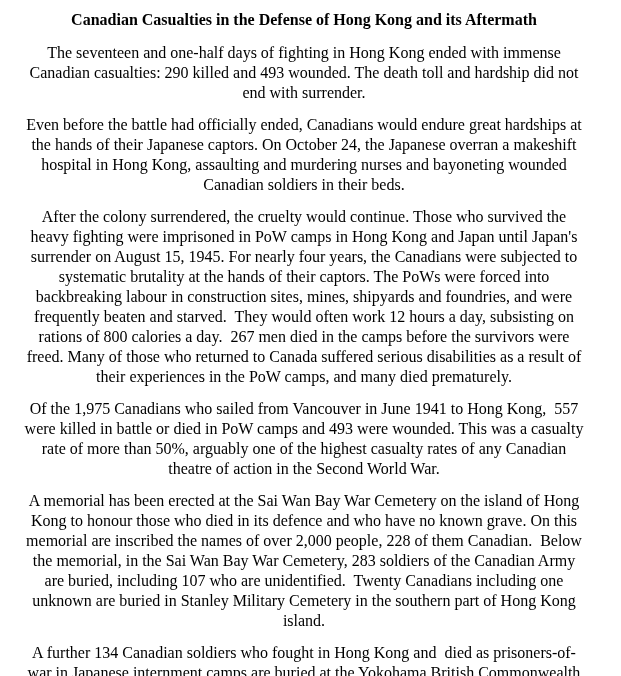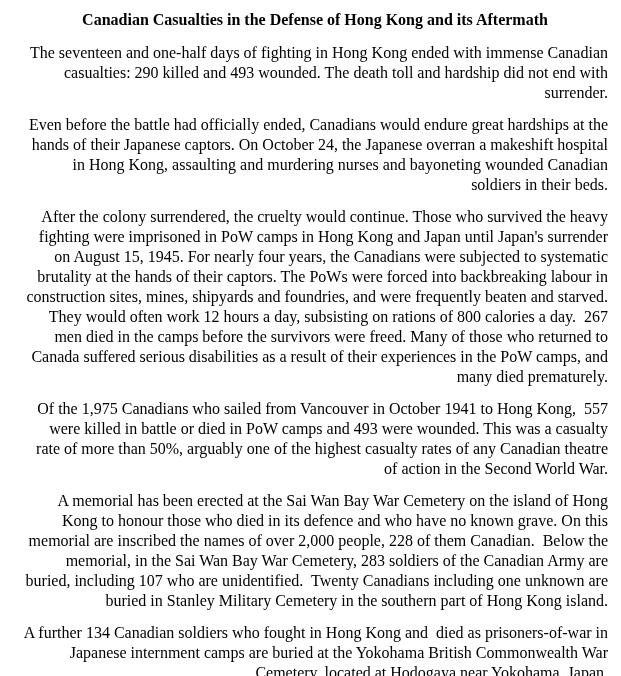--- a/index.html
+++ b/index.html
@@ -4,51 +4,51 @@
 <style>
   html, body {
     margin: 0;
     padding: 0;
     background: #ffffff;
   }
   .page {
     width: 621px;
     height: 676px;
     box-sizing: border-box;
-    padding: 10px 13px 0 22px;
+    padding: 10px 35px 0 22px;
     background: #ffffff;
     color: #000000;
     font-family: "Liberation Serif", "DejaVu Serif", serif;
     font-size: 16px;
     line-height: 20px;
     overflow: hidden;
   }
   .doc-title {
     font-size: 16px;
     line-height: 20px;
     font-weight: bold;
     text-align: center;
     margin: 0 0 13px 0;
   }
   .doc-paragraph {
     margin: 12px 0 0 0;
     white-space: pre-wrap;
-    text-align: right;
+    text-align: center;
   }
 </style>
 </head>
 <body>
 
 <div class="page">
   <h1 class="doc-title">Canadian Casualties in the Defense of Hong Kong and its Aftermath</h1>
 
   <p class="doc-paragraph">The seventeen and one-half days of fighting in Hong Kong ended with immense Canadian casualties: 290 killed and 493 wounded. The death toll and hardship did not end with surrender.</p>
 
   <p class="doc-paragraph">Even before the battle had officially ended, Canadians would endure great hardships at the hands of their Japanese captors. On October 24, the Japanese overran a makeshift hospital in Hong Kong, assaulting and murdering nurses and bayoneting wounded Canadian soldiers in their beds.</p>
 
   <p class="doc-paragraph">After the colony surrendered, the cruelty would continue. Those who survived the heavy fighting were imprisoned in PoW camps in Hong Kong and Japan until Japan's surrender on August 15, 1945. For nearly four years, the Canadians were subjected to systematic brutality at the hands of their captors. The PoWs were forced into backbreaking labour in construction sites, mines, shipyards and foundries, and were frequently beaten and starved.  They would often work 12 hours a day, subsisting on rations of 800 calories a day.  267 men died in the camps before the survivors were freed. Many of those who returned to Canada suffered serious disabilities as a result of their experiences in the PoW camps, and many died prematurely.</p>
 
-  <p class="doc-paragraph">Of the 1,975 Canadians who sailed from Vancouver in October 1941 to Hong Kong,  557 were killed in battle or died in PoW camps and 493 were wounded. This was a casualty rate of more than 50%, arguably one of the highest casualty rates of any Canadian theatre of action in the Second World War.</p>
+  <p class="doc-paragraph">Of the 1,975 Canadians who sailed from Vancouver in June 1941 to Hong Kong,  557 were killed in battle or died in PoW camps and 493 were wounded. This was a casualty rate of more than 50%, arguably one of the highest casualty rates of any Canadian theatre of action in the Second World War.</p>
 
   <p class="doc-paragraph">A memorial has been erected at the Sai Wan Bay War Cemetery on the island of Hong Kong to honour those who died in its defence and who have no known grave. On this memorial are inscribed the names of over 2,000 people, 228 of them Canadian.  Below the memorial, in the Sai Wan Bay War Cemetery, 283 soldiers of the Canadian Army are buried, including 107 who are unidentified.  Twenty Canadians including one unknown are buried in Stanley Military Cemetery in the southern part of Hong Kong island.</p>
 
   <p class="doc-paragraph">A further 134 Canadian soldiers who fought in Hong Kong and  died as prisoners-of-war in Japanese internment camps are buried at the Yokohama British Commonwealth War Cemetery, located at Hodogaya near Yokohama, Japan.</p>
 </div>
 
 </body></html>

